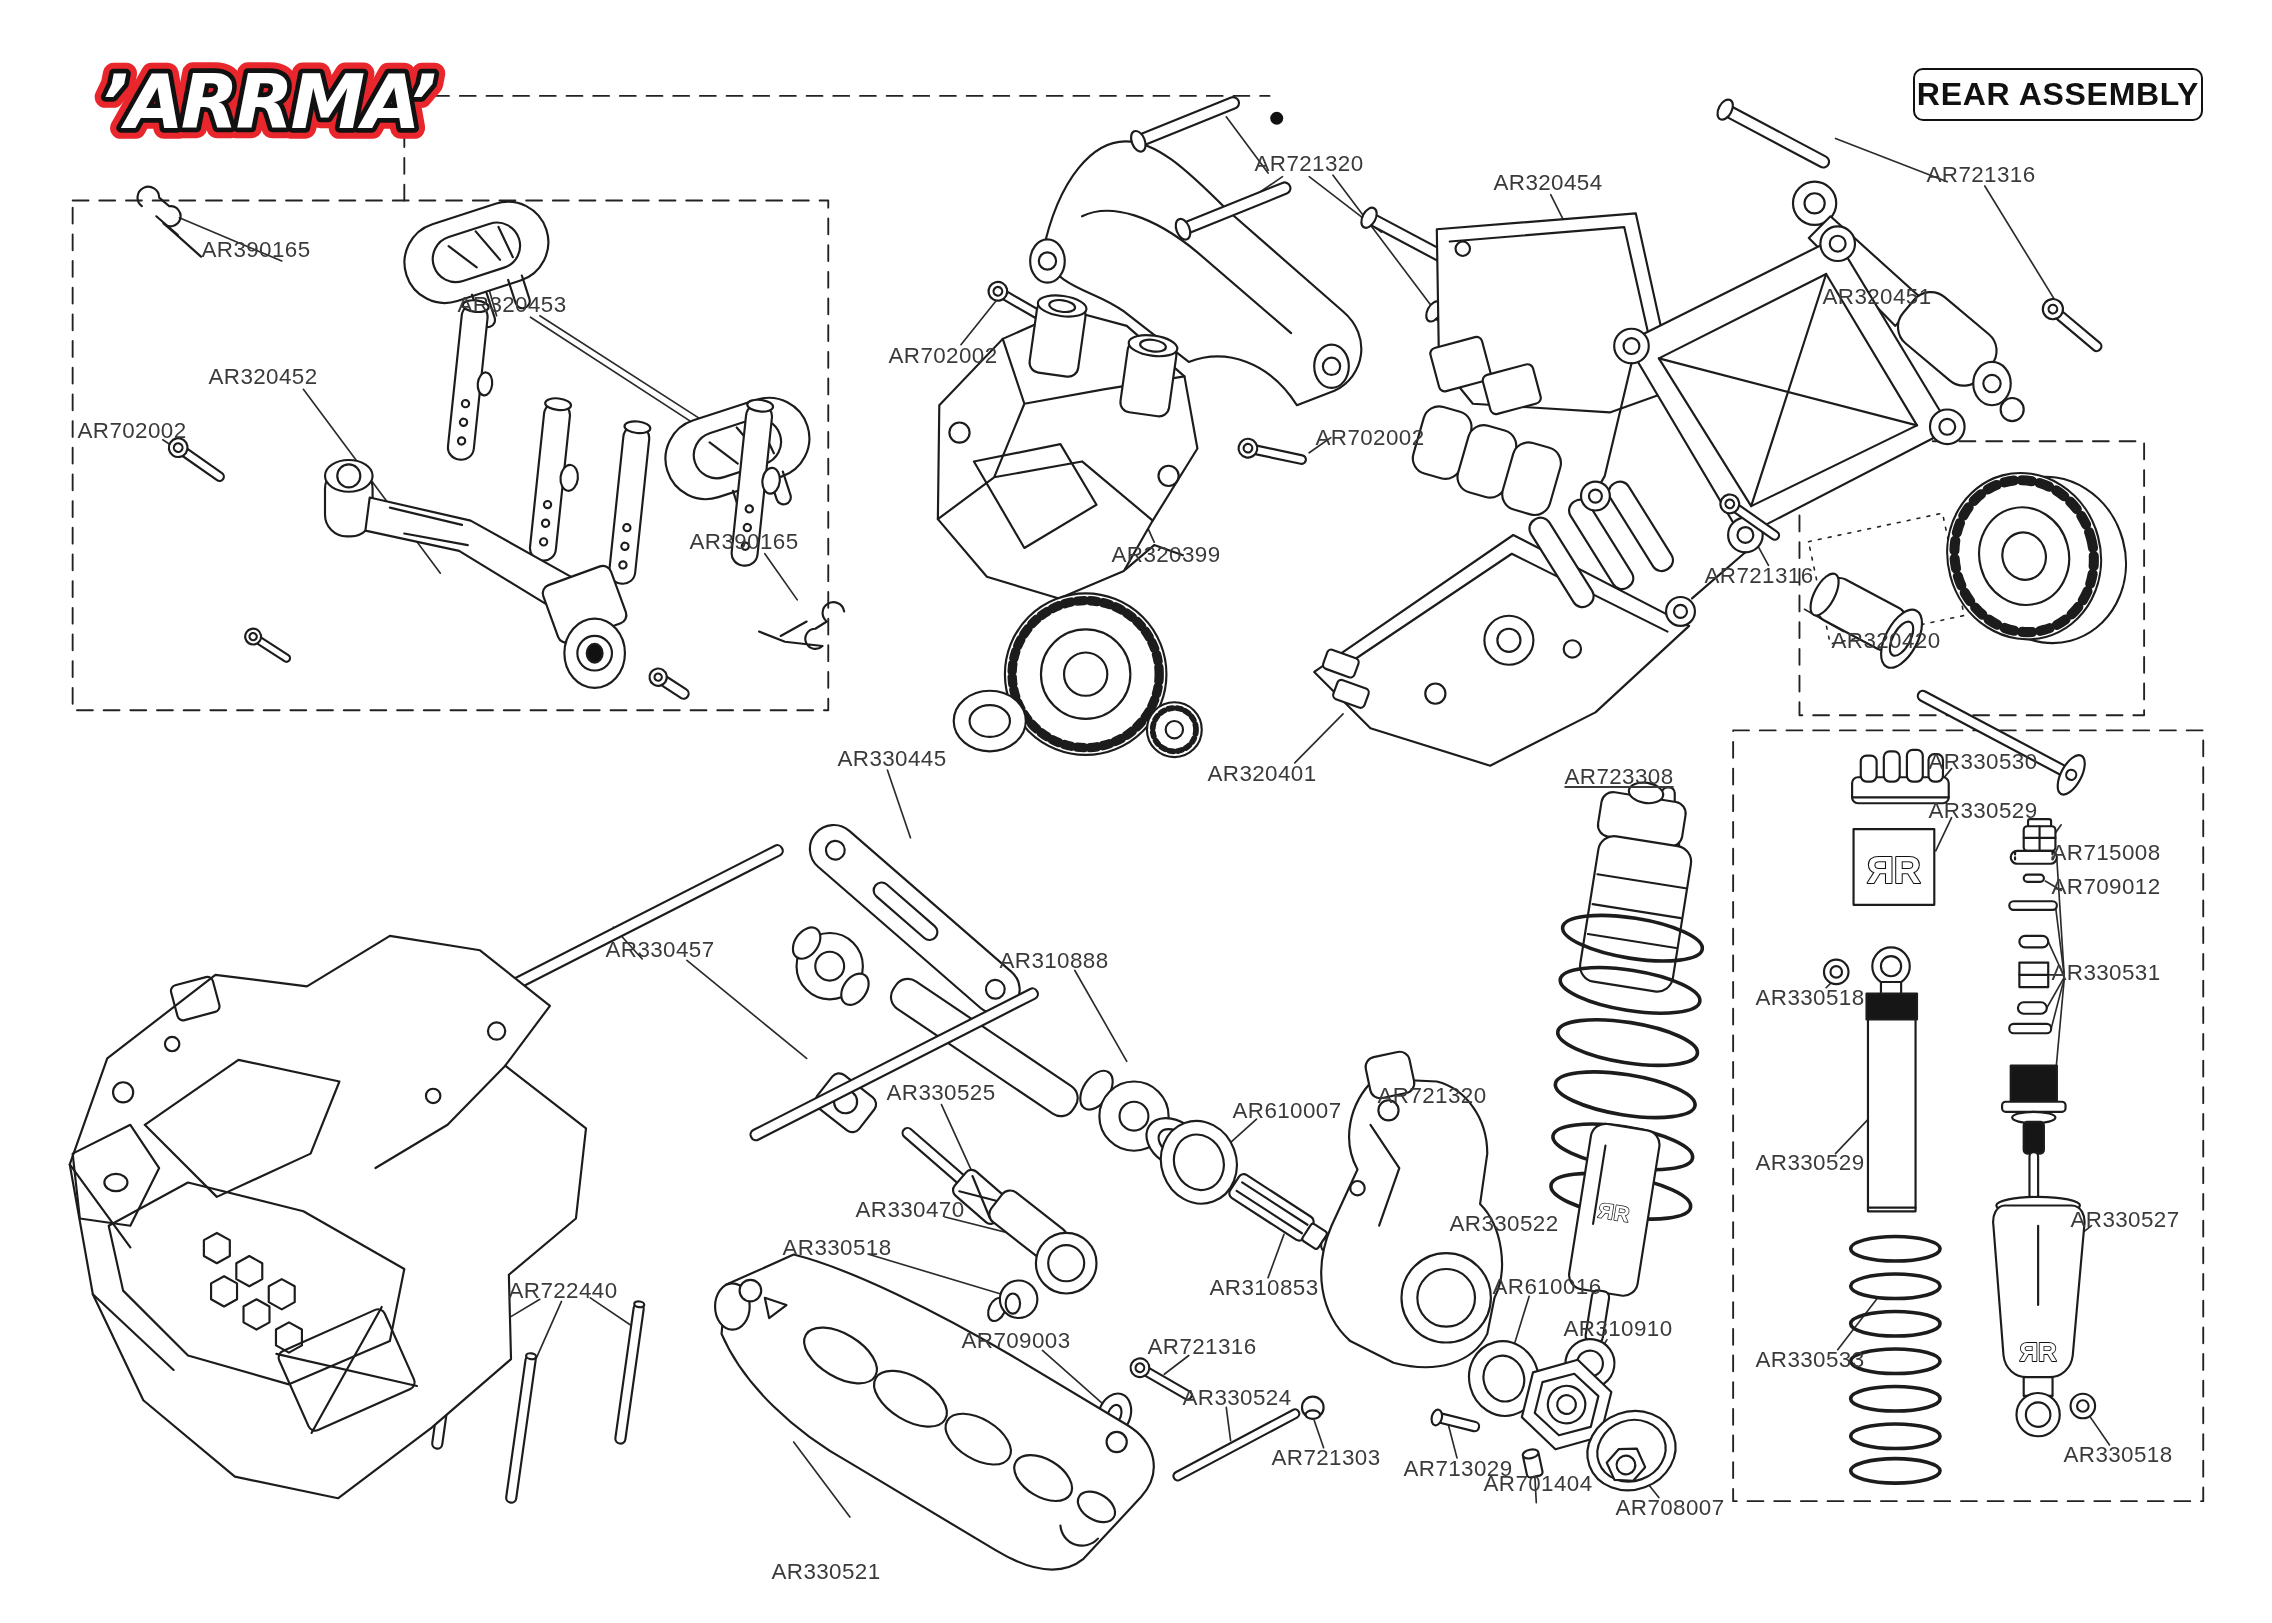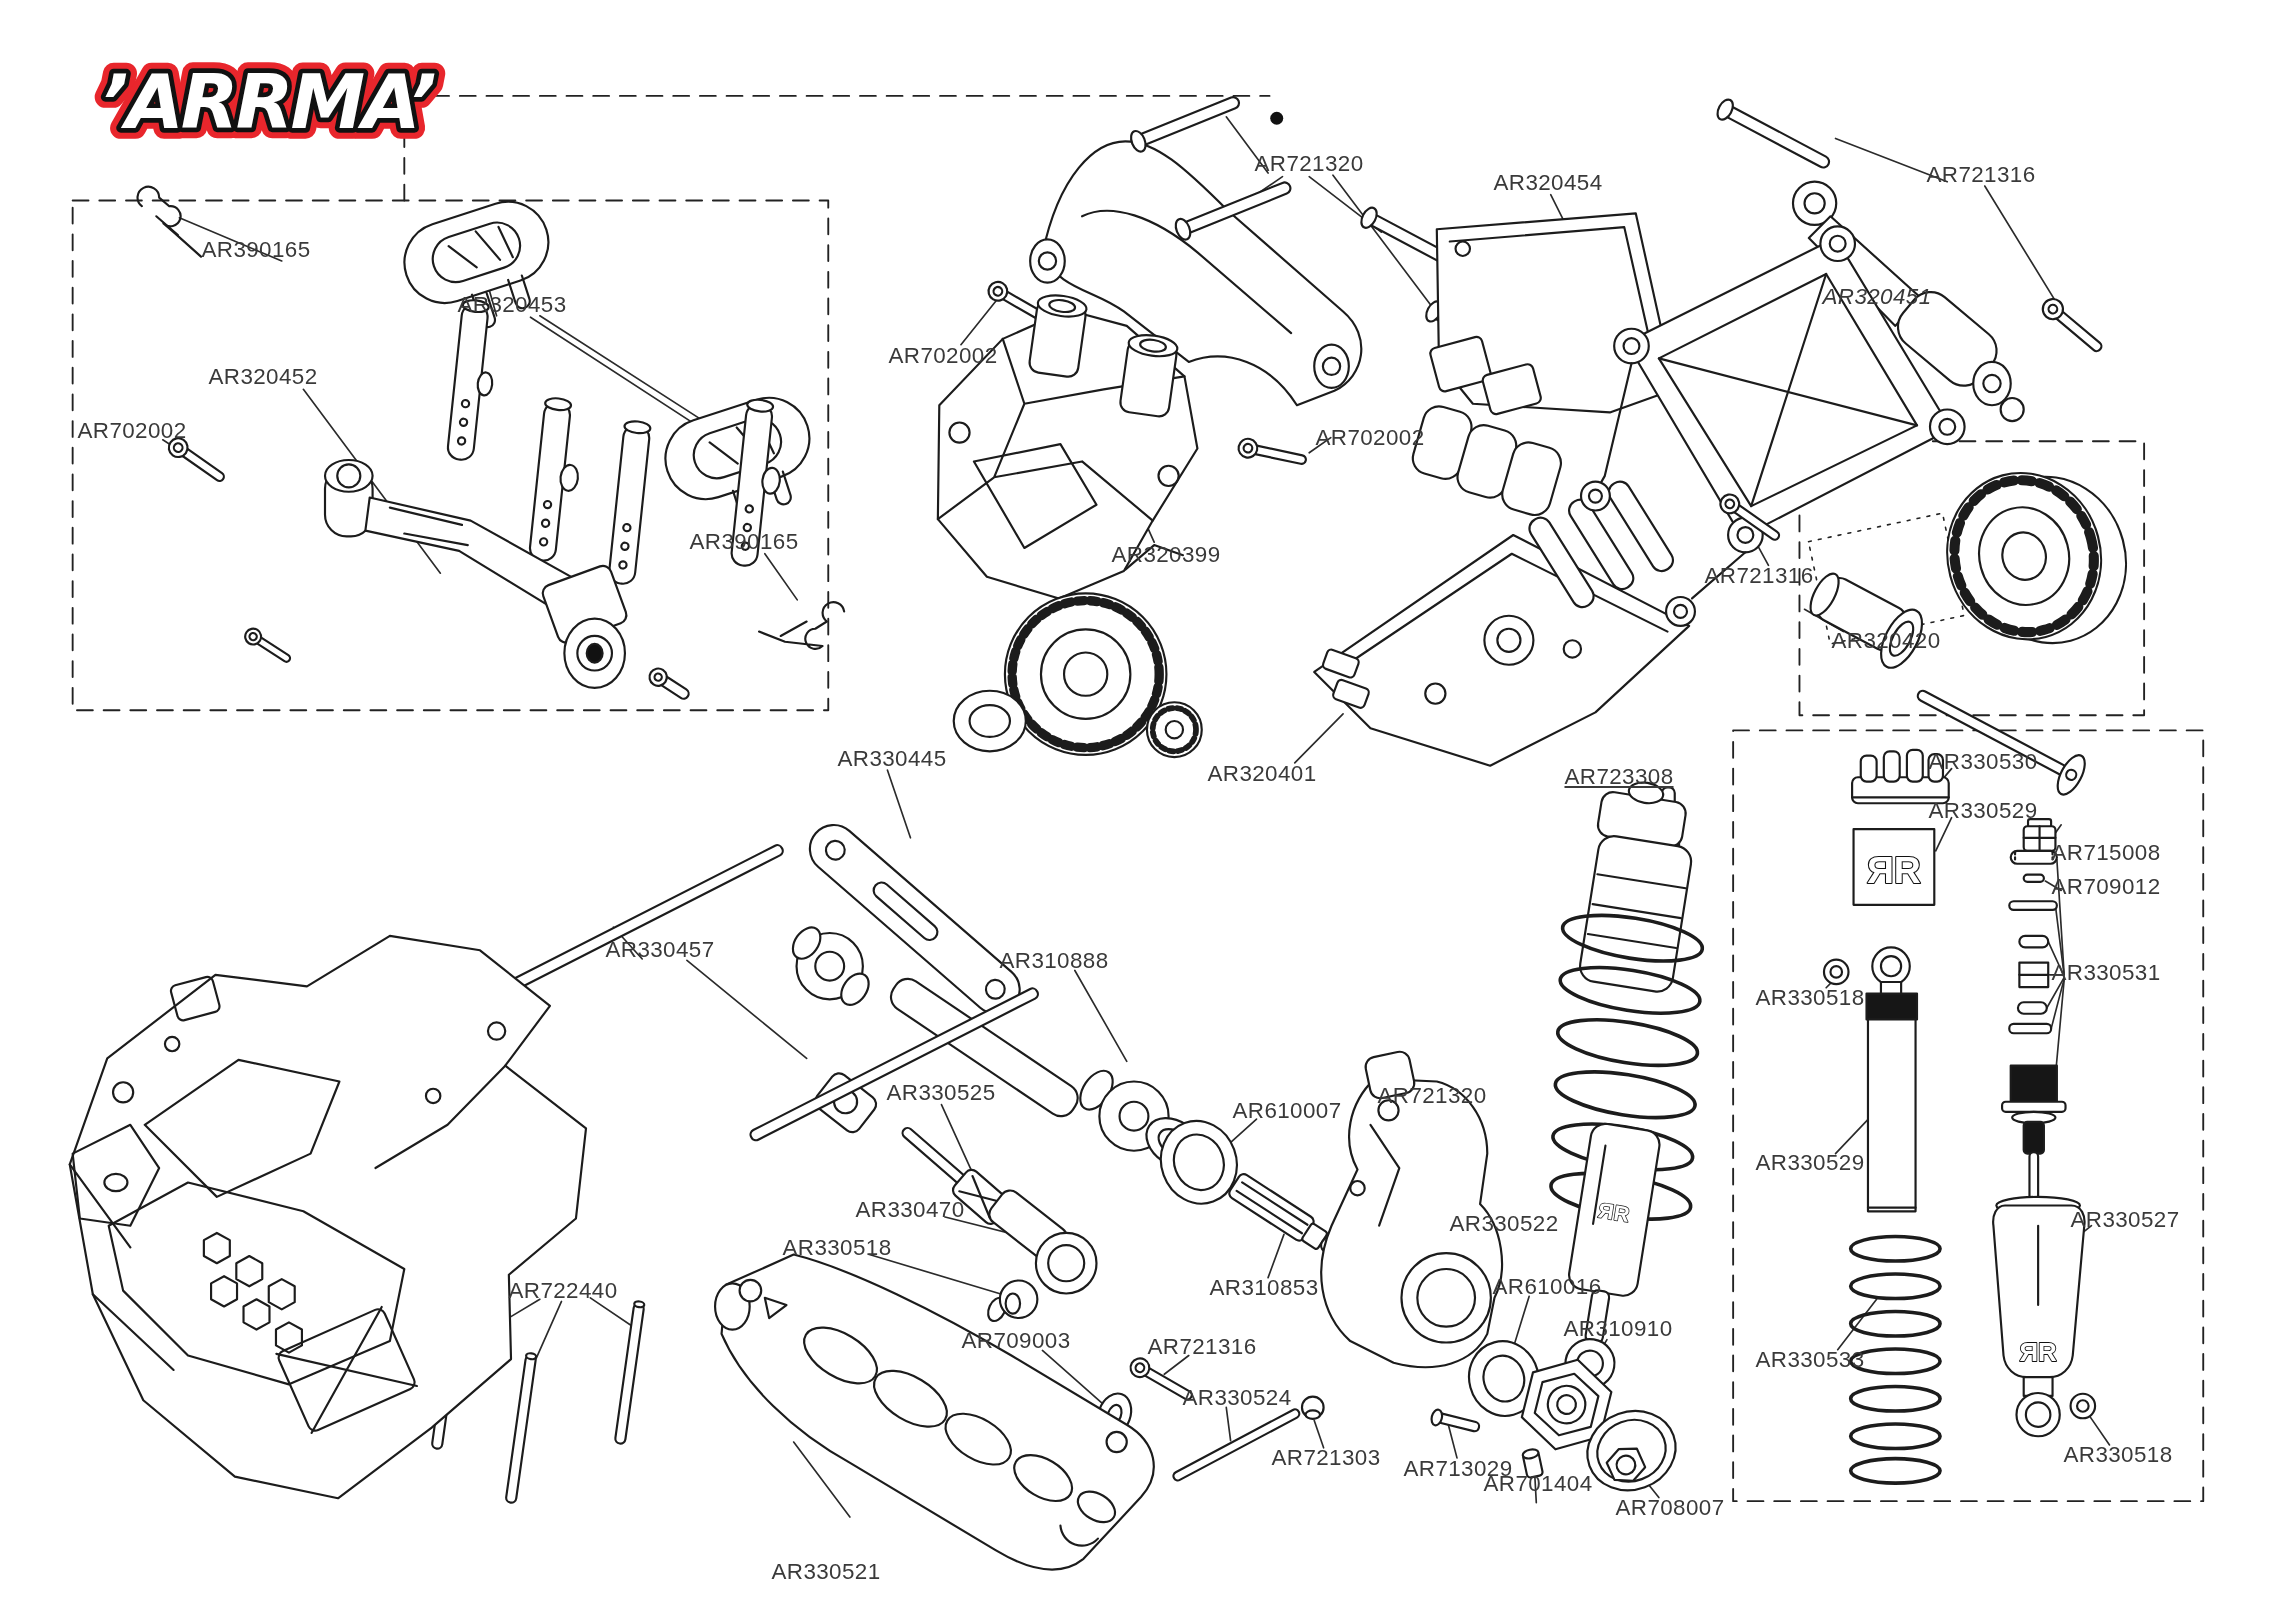--- a/index.html
+++ b/index.html
@@ -660,31 +660,32 @@
 </svg>
 
 <svg width="404" height="130" viewBox="0 0 560 180" style="left:65px;top:36px;">
   <g font-family="'DejaVu Sans',sans-serif" font-weight="bold" font-style="italic" font-size="104" text-anchor="middle">
     <text x="280" y="128" fill="#e8262c" stroke="#e8262c" stroke-width="30" stroke-linejoin="round" letter-spacing="-4">’ARRMA’</text>
     <text x="280" y="128" fill="#111" stroke="#111" stroke-width="13" stroke-linejoin="round" letter-spacing="-4">’ARRMA’</text>
     <text x="280" y="128" fill="#fff" letter-spacing="-4">’ARRMA’</text>
   </g>
 </svg>
 
+<div class="title-box">REAR ASSEMBLY</div>
 
 <div id="labels-layer">
       <div class="part-label" style="left: 256px; top: 250px;">AR390165</div>
       <div class="part-label" style="left: 512px; top: 305px;">AR320453</div>
       <div class="part-label" style="left: 263px; top: 377px;">AR320452</div>
       <div class="part-label" style="left: 132px; top: 431px;">AR702002</div>
       <div class="part-label" style="left: 744px; top: 542px;">AR390165</div>
       <div class="part-label" style="left: 1309px; top: 164px;">AR721320</div>
       <div class="part-label" style="left: 1548px; top: 183px;">AR320454</div>
       <div class="part-label" style="left: 1981px; top: 175px;">AR721316</div>
-      <div class="part-label" style="left: 1877px; top: 297px; font-style: italic;">AR320451</div>
+      <div class="part-label" style="left: 1877px; top: 297px;">AR320451</div>
       <div class="part-label" style="left: 943px; top: 356px;">AR702002</div>
       <div class="part-label" style="left: 1370px; top: 438px;">AR702002</div>
       <div class="part-label" style="left: 1166px; top: 555px;">AR320399</div>
       <div class="part-label" style="left: 1759px; top: 576px;">AR721316</div>
       <div class="part-label" style="left: 1886px; top: 641px;">AR320420</div>
       <div class="part-label" style="left: 892px; top: 759px;">AR330445</div>
       <div class="part-label" style="left: 1262px; top: 774px;">AR320401</div>
       <div class="part-label" style="left: 1619px; top: 777px; text-decoration: underline;">AR723308</div>
       <div class="part-label" style="left: 1983px; top: 762px;">AR330530</div>
       <div class="part-label" style="left: 1983px; top: 811px;">AR330529</div>

